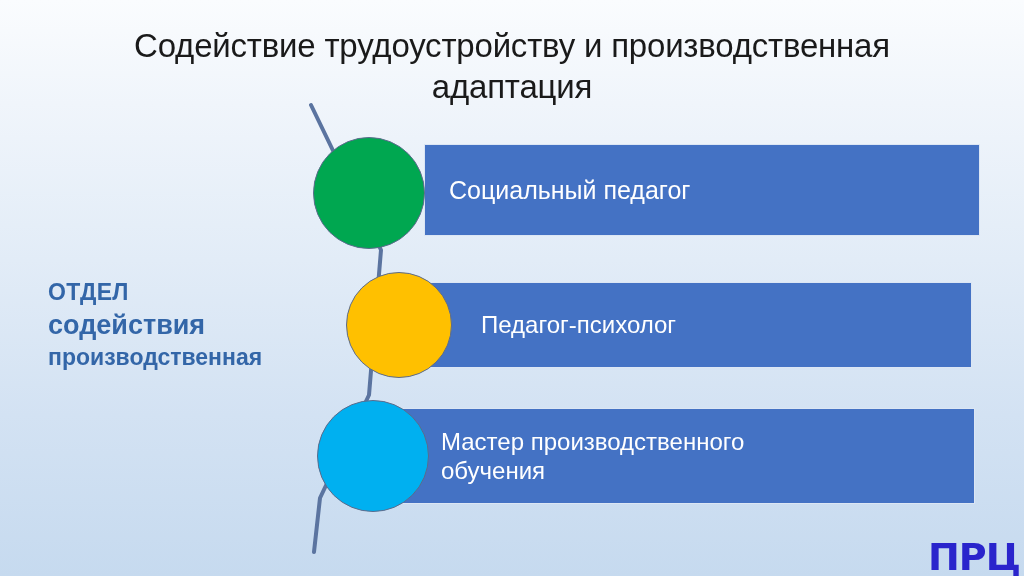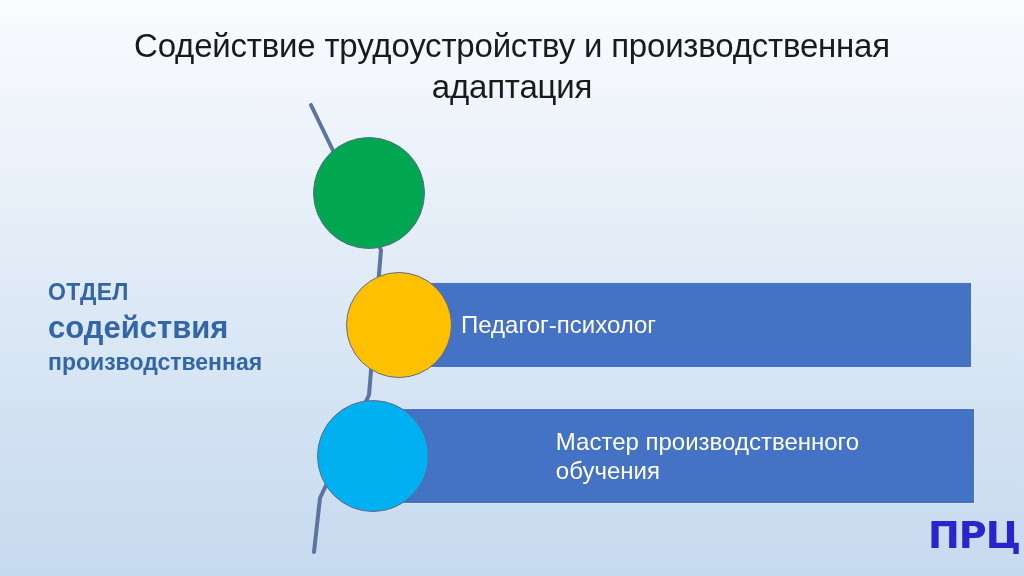--- a/index.html
+++ b/index.html
@@ -40,21 +40,21 @@
     position: absolute;
     left: 48px;
     top: 278px;
     width: 280px;
     text-align: left;
     color: #3366A8;
     font-weight: bold;
     line-height: 1.3;
   }
   .dept-line-1 { font-size: 23px; letter-spacing: 0.3px; }
-  .dept-line-2 { font-size: 31px; }
+  .dept-line-2 { font-size: 27px; }
   .dept-line-3 { font-size: 23px; }
 
   
   .connector-svg {
     position: absolute;
     left: 0;
     top: 0;
     width: 1024px;
     height: 576px;
     pointer-events: none;
@@ -74,41 +74,41 @@
     font-size: 25px;
     line-height: 1.22;
     padding-left: 0;
     white-space: pre-line;
   }
 
   #bar-1 { left: 424px; top: 144px; width: 556px; height: 92px; }
   #bar-1 .bar-label { margin-left: 24px; }
 
   #bar-2 { left: 424px; top: 282px; width: 548px; height: 86px; }
-  #bar-2 .bar-label { margin-left: 36px; font-size: 24px; }
+  #bar-2 .bar-label { margin-left: 56px; font-size: 24px; }
 
-  #bar-3 { left: 400px; top: 408px; width: 575px; height: 96px; justify-content: center; }
+  #bar-3 { left: 400px; top: 408px; width: 575px; height: 96px; }
   #bar-3 .bar-label { margin-left: 40px; font-size: 24px; }
 
   
   .circle {
     position: absolute;
     border-radius: 50%;
     border: 1px solid #5B6B8C;
     box-sizing: border-box;
   }
   #circle-green  { left: 313px; top: 137px; width: 112px; height: 112px; background: #00A750; }
   #circle-yellow { left: 346px; top: 272px; width: 106px; height: 106px; background: #FFC000; }
   #circle-cyan   { left: 317px; top: 400px; width: 112px; height: 112px; background: #00B0F0; }
 
   
   .logo {
     position: absolute;
     left: 928px;
-    top: 516px;
+    top: 538px;
     font-size: 38px;
     font-weight: bold;
     color: #2A24CC;
     letter-spacing: -1px;
     line-height: 1;
     font-family: "DejaVu Sans", sans-serif;
   }
 </style>
 </head>
 <body>
@@ -120,20 +120,23 @@
   <div class="dept-label">
     <div class="dept-line-1">ОТДЕЛ</div>
     <div class="dept-line-2">содействия</div>
     <div class="dept-line-3">производственная</div>
   </div>
 
   <svg class="connector-svg" viewBox="0 0 1024 576" xmlns="http://www.w3.org/2000/svg">
     <polyline points="311,105 381,250 369,395 320,498 314,552" fill="none" stroke="#5B74A0" stroke-width="4" stroke-linecap="round" stroke-linejoin="round"></polyline>
   </svg>
 
+  <div class="bar" id="bar-1">
+    <div class="bar-label">Социальный педагог</div>
+  </div>
 
   <div class="bar" id="bar-2">
     <div class="bar-label">Педагог-психолог</div>
   </div>
 
   <div class="bar" id="bar-3">
     <div class="bar-label">Мастер производственного
 обучения</div>
   </div>
 

